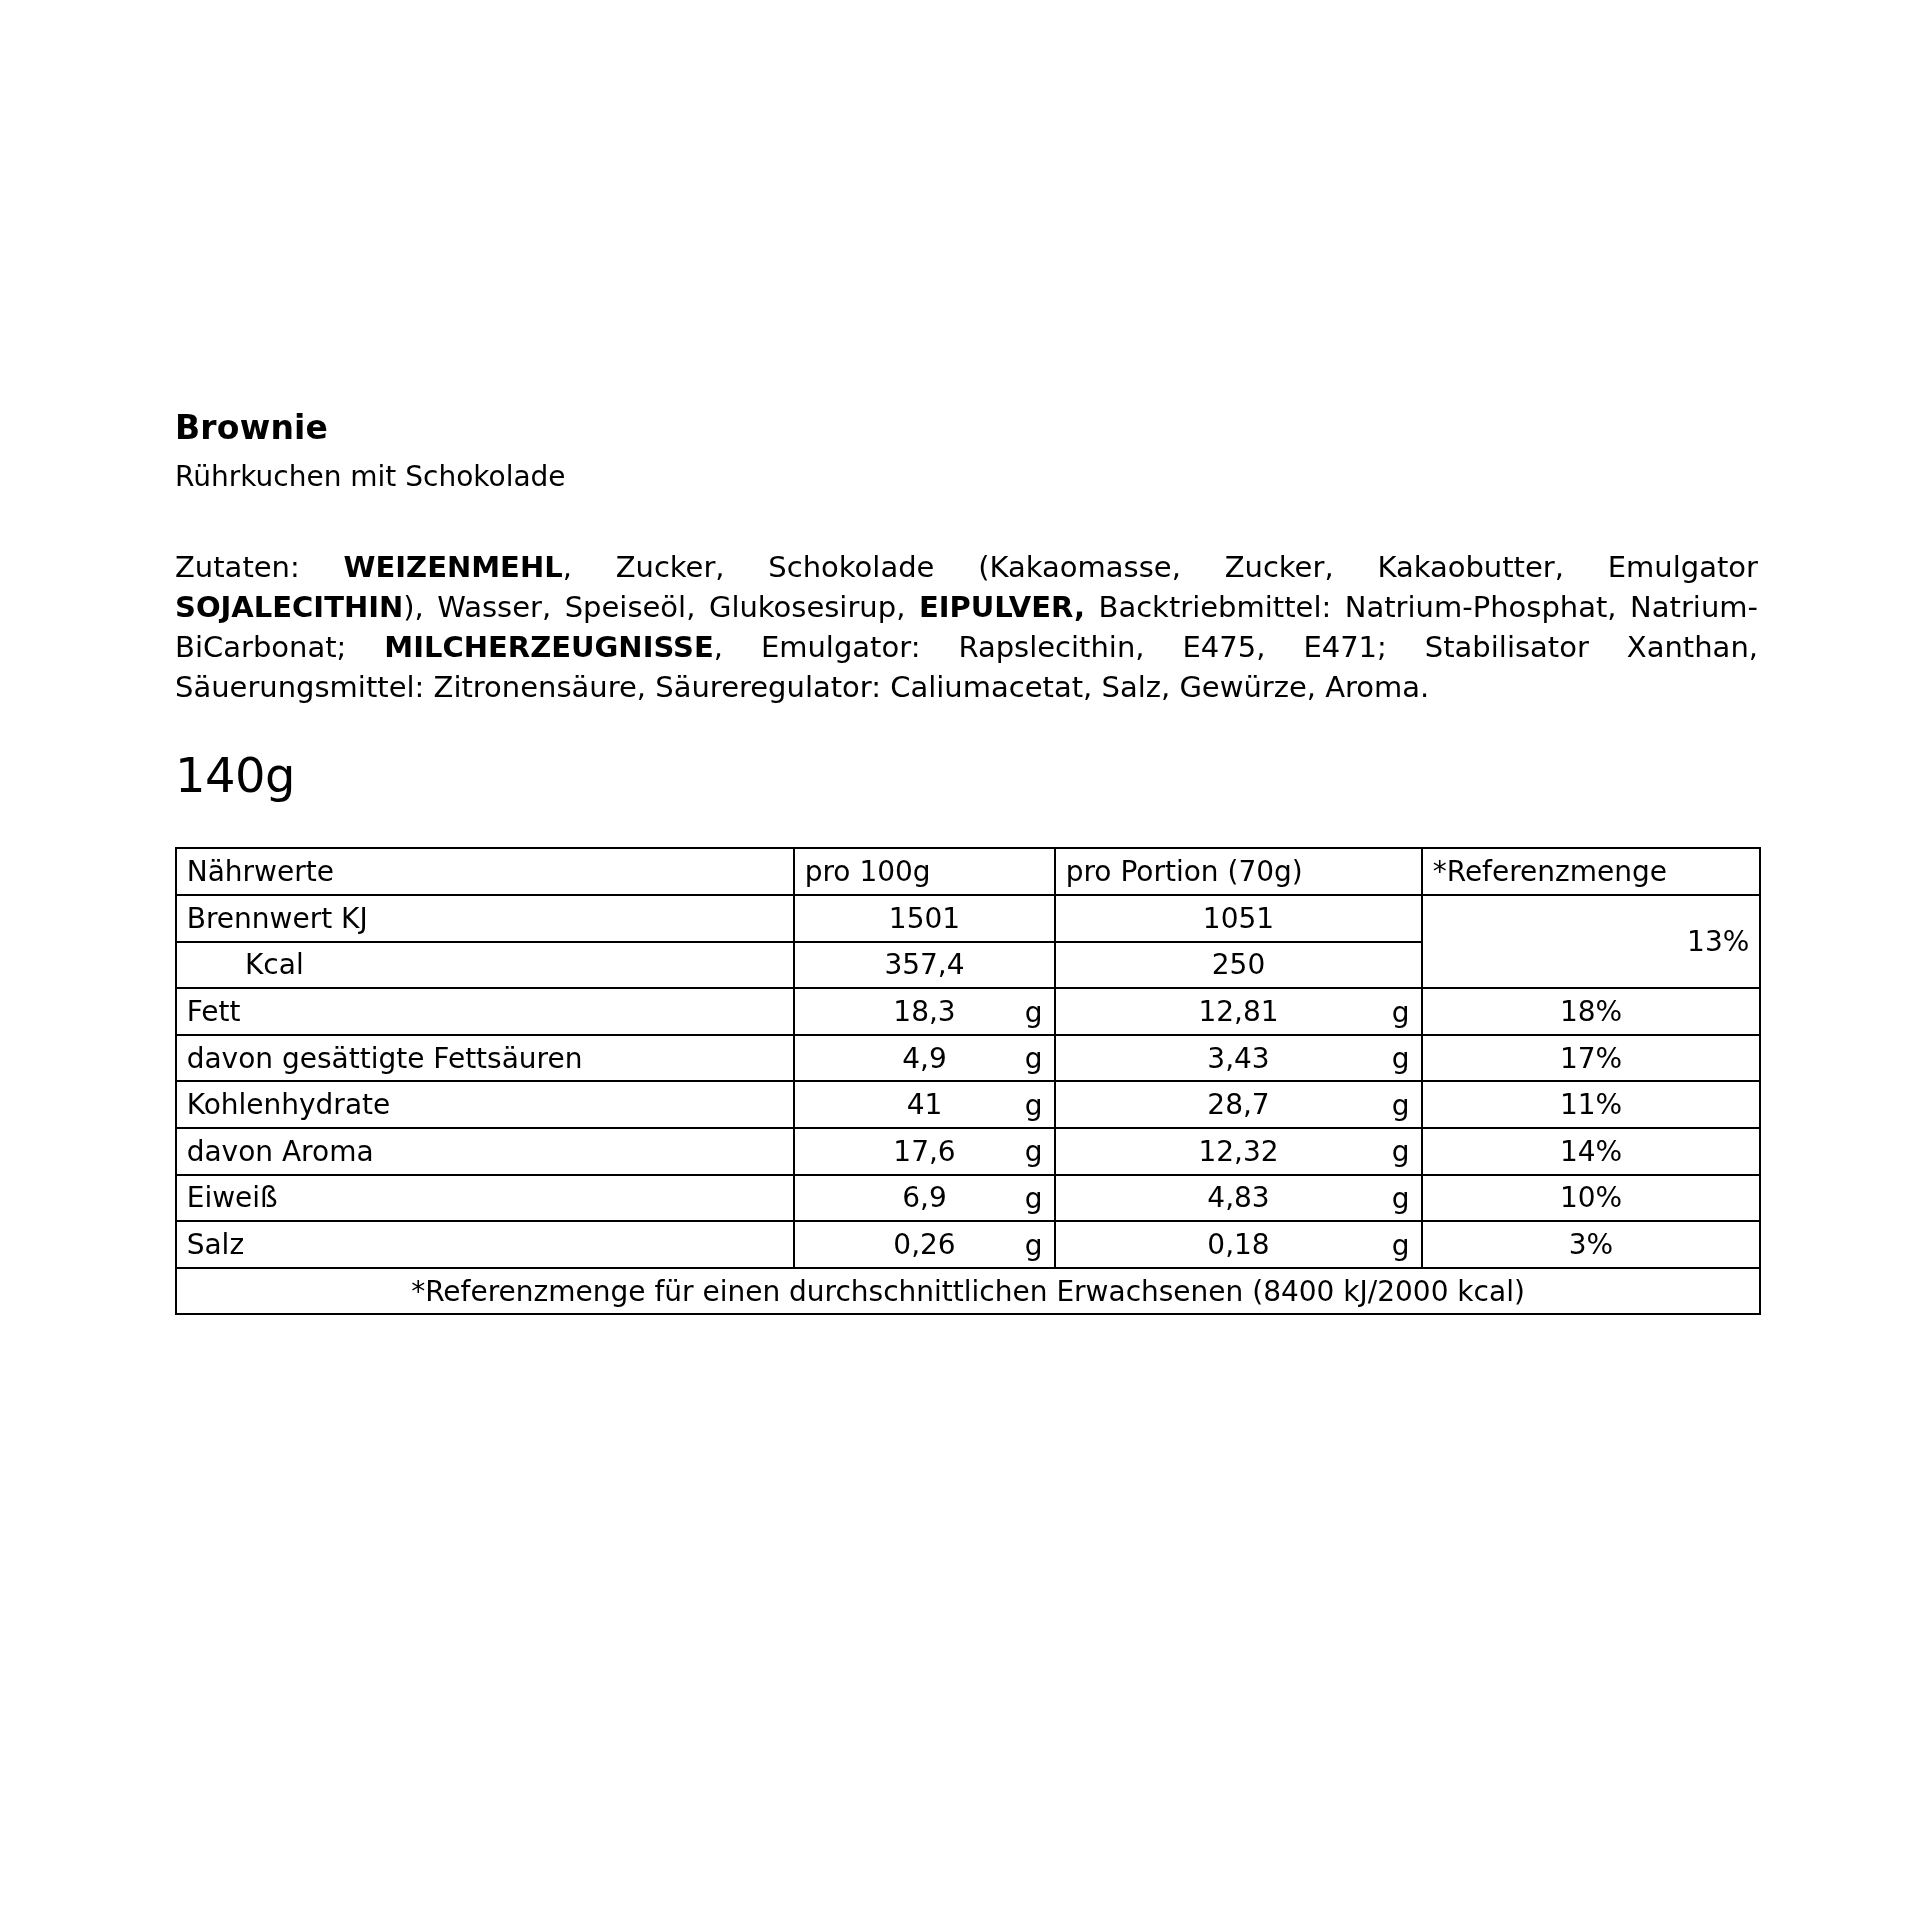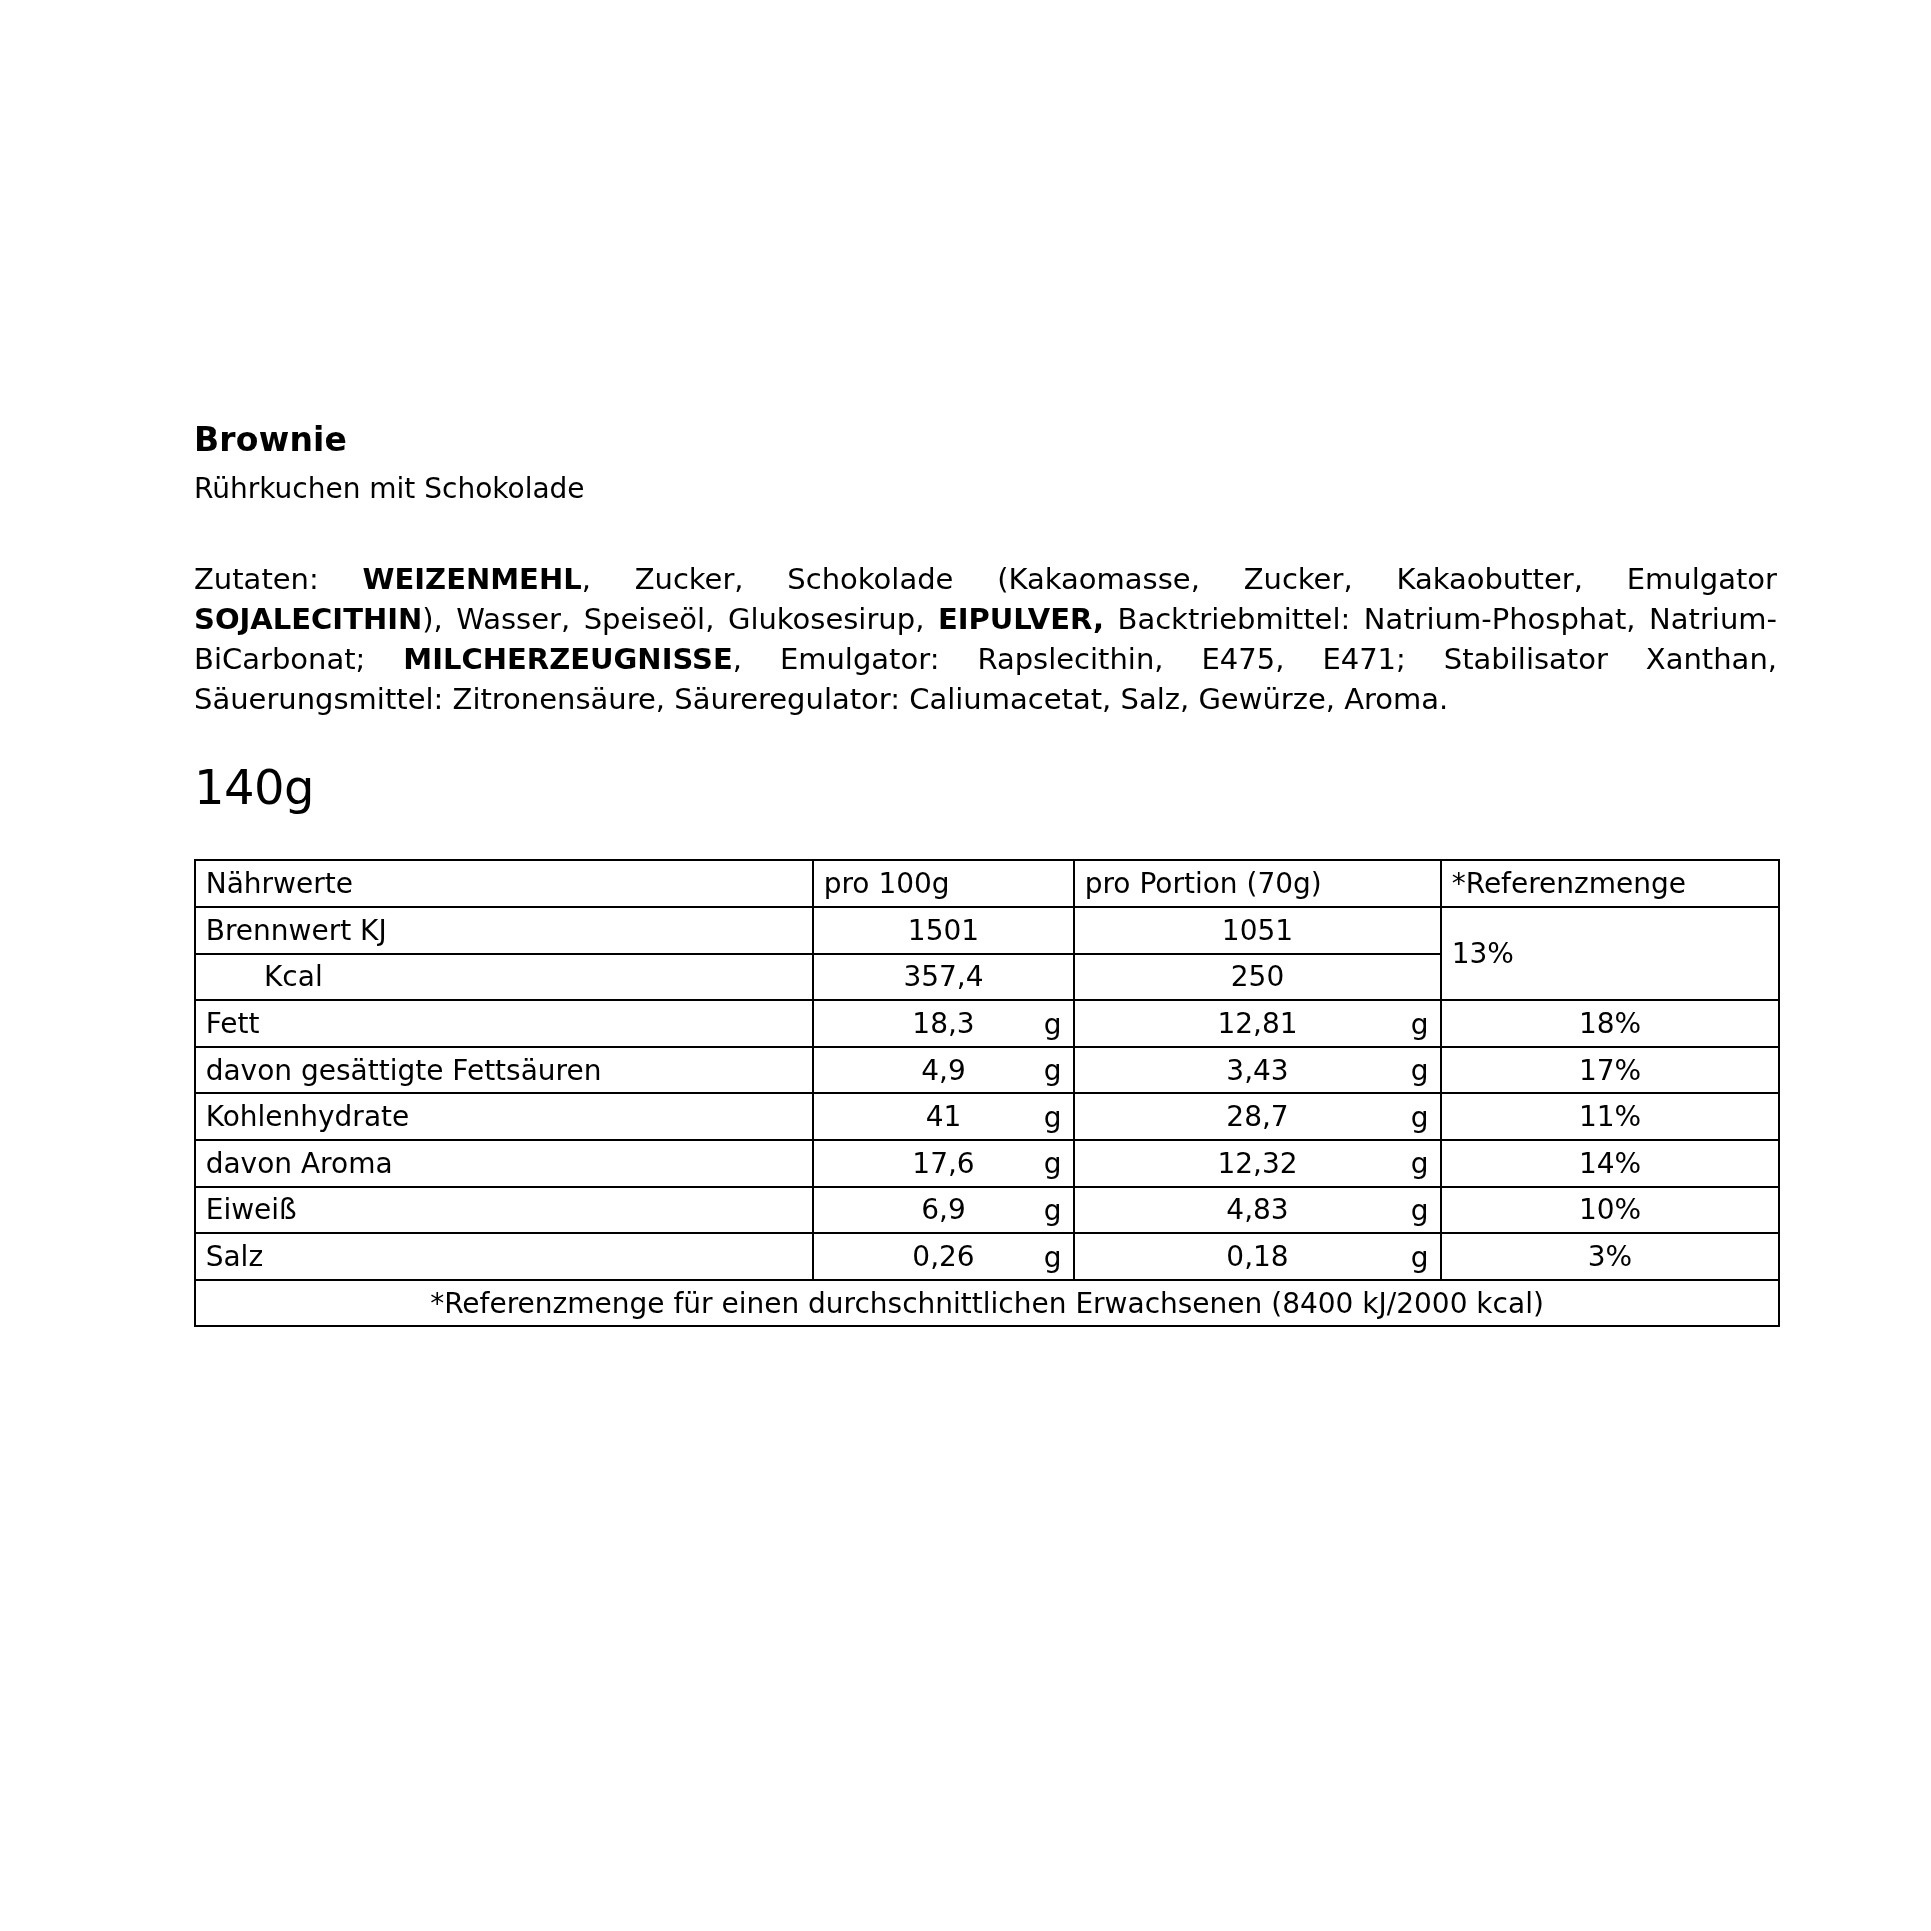--- a/index.html
+++ b/index.html
@@ -15,24 +15,23 @@
     -webkit-font-smoothing: antialiased;
   }
   .page {
     position: relative;
     width: 1931px;
     height: 1931px;
     box-sizing: border-box;
   }
   .label-block {
     position: absolute;
-    left: 194px;
+    left: 175px;
     top: 410px;
     width: 1583px;
-    margin-top: 12px;
   }
   .product-title {
     font-size: 33px;
     font-weight: bold;
     letter-spacing: 0.2px;
     margin: 0 0 13.5px 0;
     line-height: 1.1;
   }
   .product-subtitle {
     font-size: 28px;
@@ -109,21 +108,21 @@
   }
   .val-center {
     text-align: center;
   }
   .footnote-cell {
     text-align: center;
     font-size: 28px;
     height: 50px;
   }
   .ref-merged {
-    text-align: left;
+    text-align: right;
     vertical-align: middle;
   }
 </style>
 </head>
 <body>
 
 <div class="page">
 
   <div class="label-block">
 

